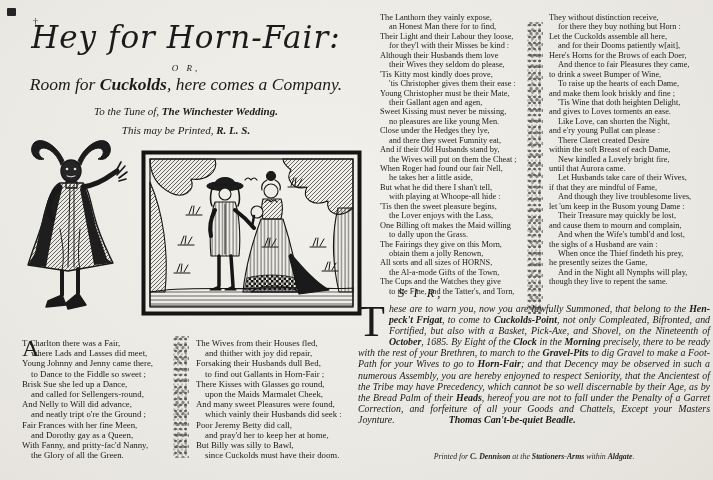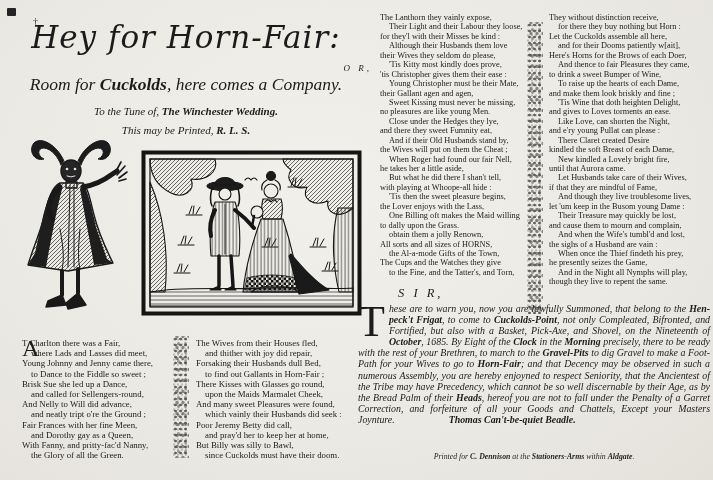--- a/index.html
+++ b/index.html
@@ -4,21 +4,21 @@
 <style>
   html,body{margin:0;padding:0;}
   body{width:713px;height:480px;overflow:hidden;font-family:"Liberation Serif",serif;color:#1b1b1b;}
   .page{position:relative;width:713px;height:480px;
     background:radial-gradient(ellipse at 45% 38%, #f2f0ea 0%, #ebe9e3 62%, #e3e1da 100%);
     -webkit-font-smoothing:antialiased;}
   .b{font-weight:bold;}
   
   .header{position:absolute;left:0;top:18px;width:372px;text-align:center;}
   .title{font:italic 31px "DejaVu Serif",serif;letter-spacing:1px;line-height:38px;}
-  .or-line{font:italic 9px "Liberation Serif",serif;letter-spacing:3px;margin-top:7px;text-align:right;}
+  .or-line{font:italic 9px "Liberation Serif",serif;letter-spacing:3px;margin-top:7px;}
   .subtitle{font:italic 17.5px "Liberation Serif",serif;margin-top:1px;white-space:nowrap;}
   .tune-line{font:italic 11px "Liberation Serif",serif;margin-top:10px;}
   .printed-line{font:italic 11px "Liberation Serif",serif;margin-top:7px;}
   .dagger{position:absolute;left:33px;top:16px;font-size:10px;color:#3a3a3a;}
   .corner-mark{position:absolute;left:7px;top:8px;width:9px;height:8px;background:#242424;border-radius:1px;}
   
   .verse{position:absolute;}
   .verse .line{white-space:nowrap;}
   .verse .line:nth-of-type(even){padding-left:9px;}
   .v-mid{left:380px;top:13px;width:150px;font-size:8.3px;line-height:9.43px;}
@@ -153,20 +153,21 @@
         <path d="M124 96 l3 -8 m1 8 l1 -8 m2 8 l4 -7 m-14 8 h16"></path>
         <path d="M172 96 l3 -8 m1 8 l1 -8 m2 8 l4 -7 m-14 8 h16"></path>
         <path d="M184 120 l3 -8 m1 8 l1 -8 m2 8 l4 -7 m-14 8 h16"></path>
         <path d="M150 36 l3 -8 m1 8 l1 -8 m2 8 l4 -7 m-14 8 h16"></path>
       </g>
     </g>
   </svg>
 
   <div class="verse v-mid">
       <div class="line">The Lanthorn they vainly expose,</div>
+      <div class="line">an Honest Man there for to find,</div>
       <div class="line">Their Light and their Labour they loose,</div>
       <div class="line">for they'l with their Misses be kind :</div>
       <div class="line">Although their Husbands them love</div>
       <div class="line">their Wives they seldom do please,</div>
       <div class="line">'Tis Kitty most kindly does prove,</div>
       <div class="line">'tis Christopher gives them their ease :</div>
       <div class="line">Young Christopher must be their Mate,</div>
       <div class="line">their Gallant agen and agen,</div>
       <div class="line">Sweet Kissing must never be missing,</div>
       <div class="line">no pleasures are like young Men.</div>
@@ -175,20 +176,21 @@
       <div class="line">And if their Old Husbands stand by,</div>
       <div class="line">the Wives will put on them the Cheat ;</div>
       <div class="line">When Roger had found our fair Nell,</div>
       <div class="line">he takes her a little aside,</div>
       <div class="line">But what he did there I shan't tell,</div>
       <div class="line">with playing at Whoope-all hide :</div>
       <div class="line">'Tis then the sweet pleasure begins,</div>
       <div class="line">the Lover enjoys with the Lass,</div>
       <div class="line">One Billing oft makes the Maid willing</div>
       <div class="line">to dally upon the Grass.</div>
+      <div class="line">The Fairings they give on this Morn,</div>
       <div class="line">obtain them a jolly Renown,</div>
       <div class="line">All sorts and all sizes of HORNS,</div>
       <div class="line">the Al-a-mode Gifts of the Town,</div>
       <div class="line">The Cups and the Watches they give</div>
       <div class="line">to the Fine, and the Tatter's, and Torn,</div>
     </div>
   <div class="verse v-right">
       <div class="line">They without distinction receive,</div>
       <div class="line">for there they buy nothing but Horn :</div>
       <div class="line">Let the Cuckolds assemble all here,</div>
@@ -196,21 +198,21 @@
       <div class="line">Here's Horns for the Brows of each Doer,</div>
       <div class="line">And thence to fair Pleasures they came,</div>
       <div class="line">to drink a sweet Bumper of Wine,</div>
       <div class="line">To raise up the hearts of each Dame,</div>
       <div class="line">and make them look briskly and fine ;</div>
       <div class="line">'Tis Wine that doth heighten Delight,</div>
       <div class="line">and gives to Loves torments an ease.</div>
       <div class="line">Like Love, can shorten the Night,</div>
       <div class="line">and e'ry young Pullat can please :</div>
       <div class="line">There Claret created Desire</div>
-      <div class="line">kindled the soft Breast of each Dame,</div>
+      <div class="line">within the soft Breast of each Dame,</div>
       <div class="line">New kindled a Lovely bright fire,</div>
       <div class="line">until that Aurora came.</div>
       <div class="line">Let Husbands take care of their Wives,</div>
       <div class="line">if that they are mindful of Fame,</div>
       <div class="line">And though they live troublesome lives,</div>
       <div class="line">let 'um keep in the Busom young Dame :</div>
       <div class="line">Their Treasure may quickly be lost,</div>
       <div class="line">and cause them to mourn and complain,</div>
       <div class="line">And when the Wife's tumbl'd and lost,</div>
       <div class="line">the sighs of a Husband are vain :</div>

